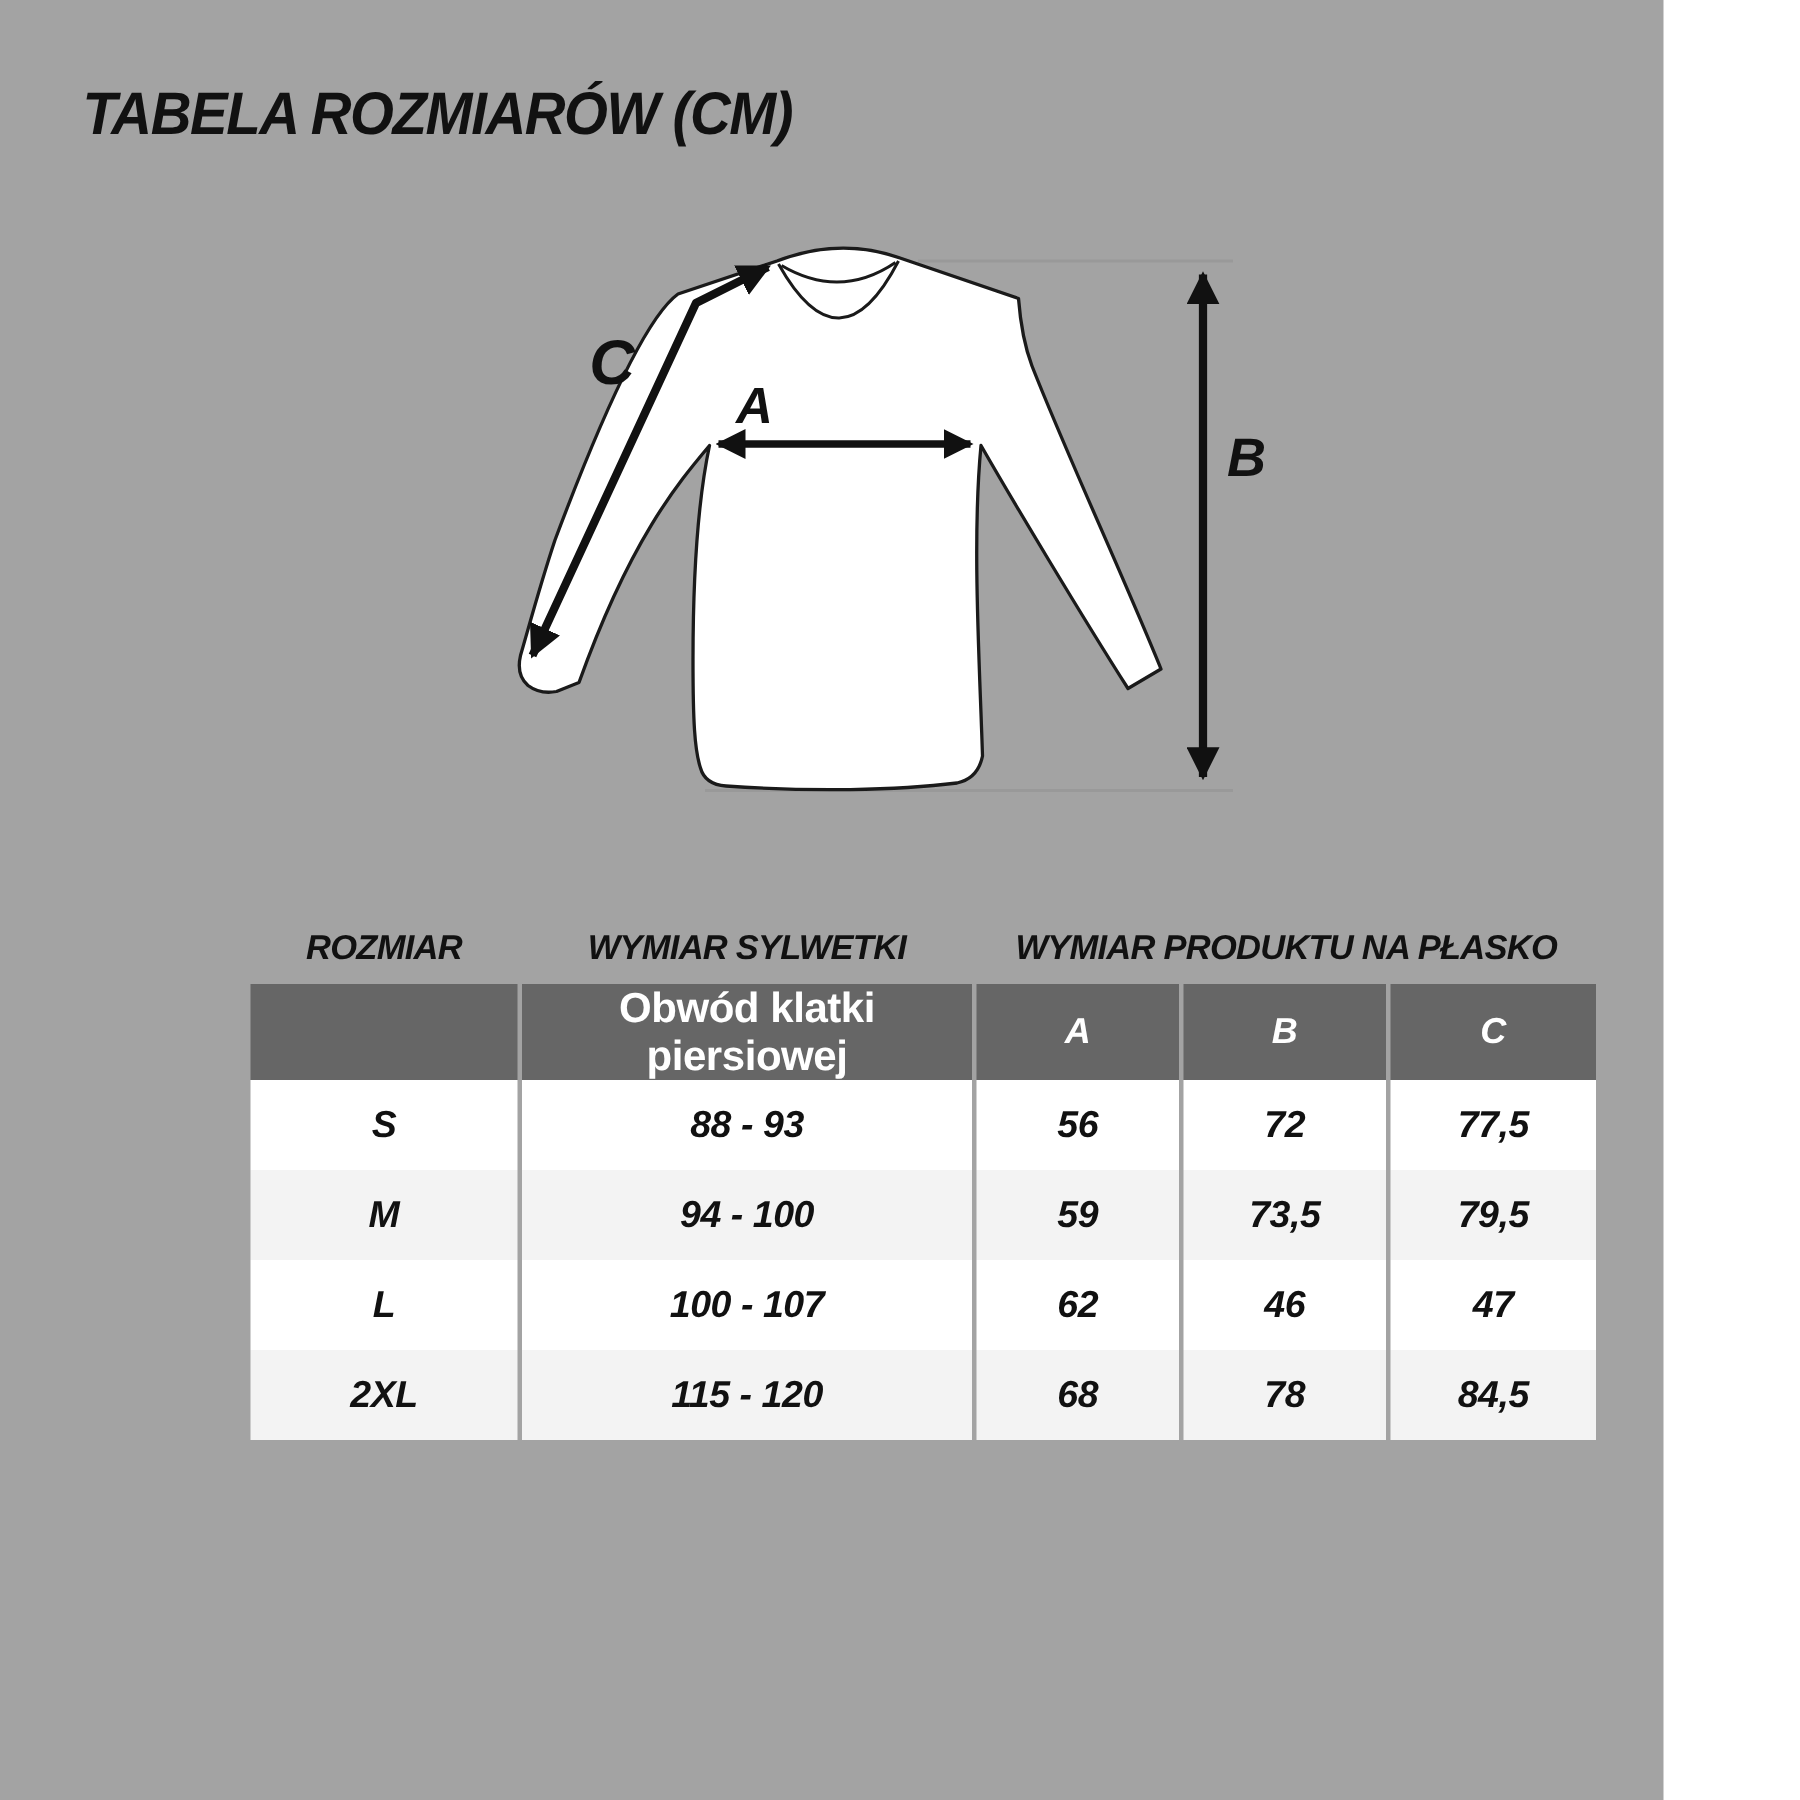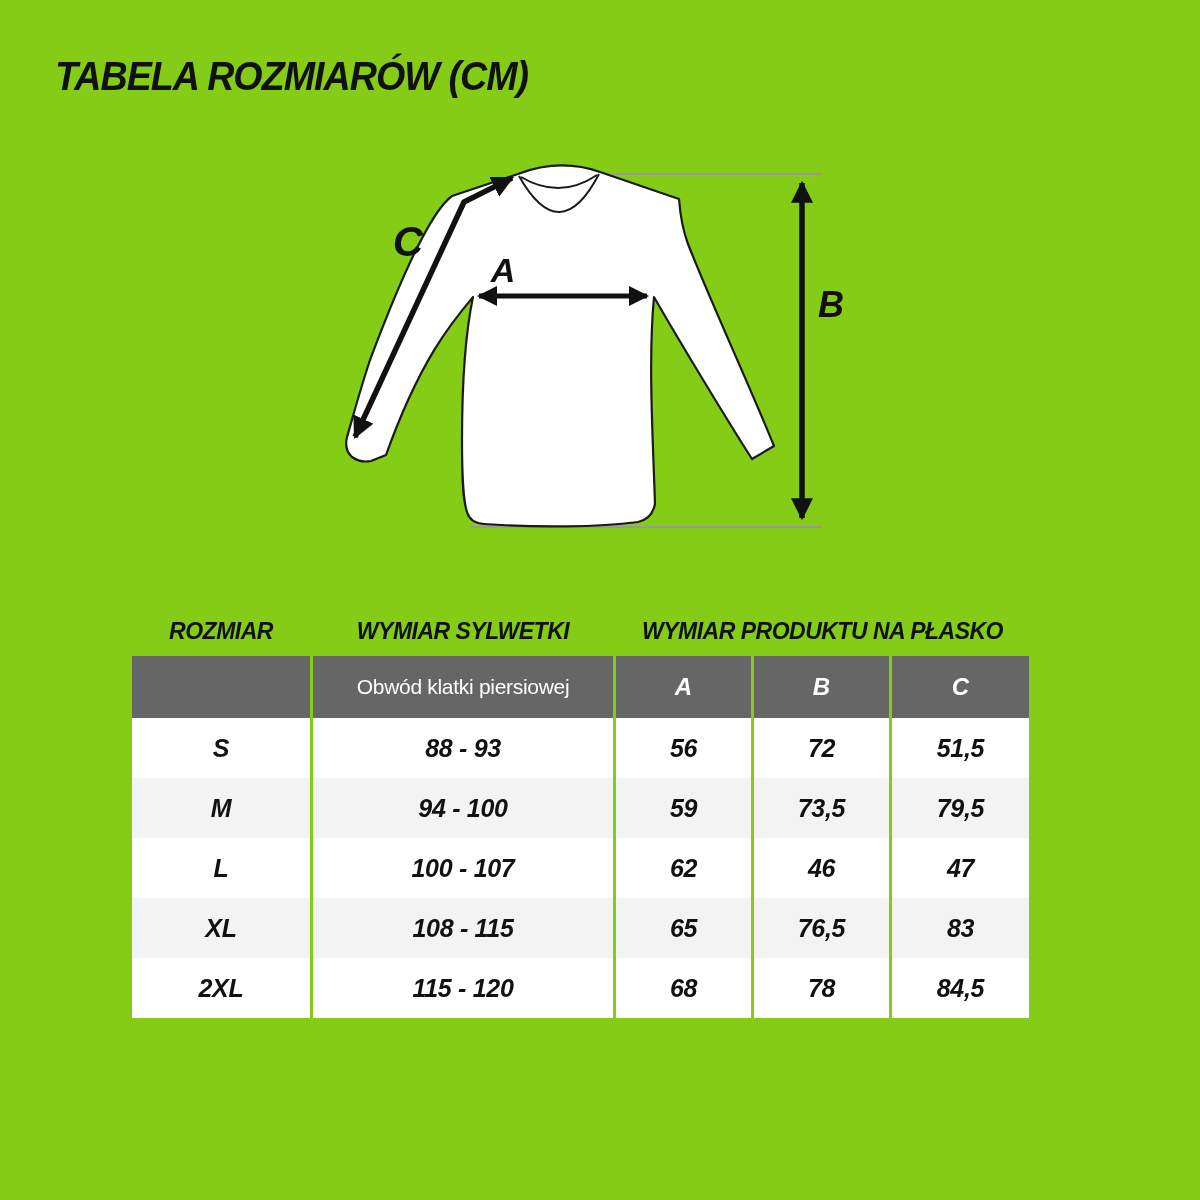--- a/index.html
+++ b/index.html
@@ -2,59 +2,59 @@
 <html><head>
 <meta charset="utf-8">
 <style>
   * { box-sizing: border-box; }
   html, body { margin: 0; padding: 0; background: #ffffff; }
   body {
     width: 1200px; height: 1200px;
     font-family: "Liberation Sans", "DejaVu Sans", sans-serif;
     color: #111111;
   }
-  .page { position: relative; width: 1200px; height: 1200px; overflow: hidden; background: #84cc16; }
+  .page { position: relative; width: 1109px; height: 1200px; overflow: hidden; background: #a3a3a3; }
 
   .title {
     position: absolute; left: 55px; top: 56px; margin: 0;
     font-size: 40px; line-height: 1; font-weight: bold; font-style: italic;
     letter-spacing: -1px; white-space: nowrap; color: #111;
     transform: scaleX(0.94); transform-origin: left center;
   }
 
   .diagram { position: absolute; left: 280px; top: 130px; width: 660px; height: 470px; }
   .refline { stroke: #999999; stroke-width: 2; }
   .shirt   { fill: #ffffff; stroke: #1a1a1a; stroke-width: 2.2; stroke-linejoin: round; }
   .collar-line { fill: none; stroke: #1a1a1a; stroke-width: 2; }
   .arrow   { fill: none; stroke: #111111; stroke-linejoin: round; }
   .arrow-a { stroke-width: 5; }
   .arrow-b { stroke-width: 5.5; }
   .arrow-c { stroke-width: 5.5; }
   .mlabel  { font-family: "Liberation Sans", "DejaVu Sans", sans-serif;
              font-weight: bold; font-style: italic; fill: #111111; }
 
   table.size-table {
-    position: absolute; left: 129px; top: 606px;
+    position: absolute; left: 164px; top: 606px;
     border-collapse: separate; border-spacing: 3px 0;
     table-layout: fixed;
   }
   .col-size  { width: 178px; }
   .col-chest { width: 300px; }
   .col-a, .col-b { width: 135px; }
   .col-c { width: 137px; }
 
   th, td { padding: 0; text-align: center; vertical-align: middle; }
 
   tr.group-row th {
     height: 50px; background: transparent;
     font-size: 23px; font-weight: bold; font-style: italic;
     letter-spacing: -0.5px; color: #111; white-space: nowrap;
   }
   tr.dark-row th { height: 62px; background: #666666; color: #ffffff; }
-  tr.dark-row th.chest { font-size: 21px; font-weight: 400; font-style: normal; letter-spacing: -0.3px; }
+  tr.dark-row th.chest { font-size: 28px; font-weight: 700; font-style: normal; letter-spacing: -0.3px; }
   tr.dark-row th.abc   { font-size: 24px; font-weight: bold; font-style: italic; }
 
   tbody td {
     height: 60px; background: #ffffff;
     font-size: 25px; font-weight: bold; font-style: italic;
     letter-spacing: -0.3px; color: #111;
   }
   tbody tr:nth-child(even) td { background: #f3f3f3; }
 </style>
 </head>
@@ -129,44 +129,37 @@
         <th class="abc">B</th>
         <th class="abc">C</th>
       </tr>
     </thead>
     <tbody>
       <tr>
         <td>S</td>
         <td>88 - 93</td>
         <td>56</td>
         <td>72</td>
-        <td>51,5</td>
+        <td>77,5</td>
       </tr>
       <tr>
         <td>M</td>
         <td>94 - 100</td>
         <td>59</td>
         <td>73,5</td>
         <td>79,5</td>
       </tr>
       <tr>
         <td>L</td>
         <td>100 - 107</td>
         <td>62</td>
         <td>46</td>
         <td>47</td>
       </tr>
       <tr>
-        <td>XL</td>
-        <td>108 - 115</td>
-        <td>65</td>
-        <td>76,5</td>
-        <td>83</td>
-      </tr>
-      <tr>
         <td>2XL</td>
         <td>115 - 120</td>
         <td>68</td>
         <td>78</td>
         <td>84,5</td>
       </tr>
     </tbody>
   </table>
 
 </div>

